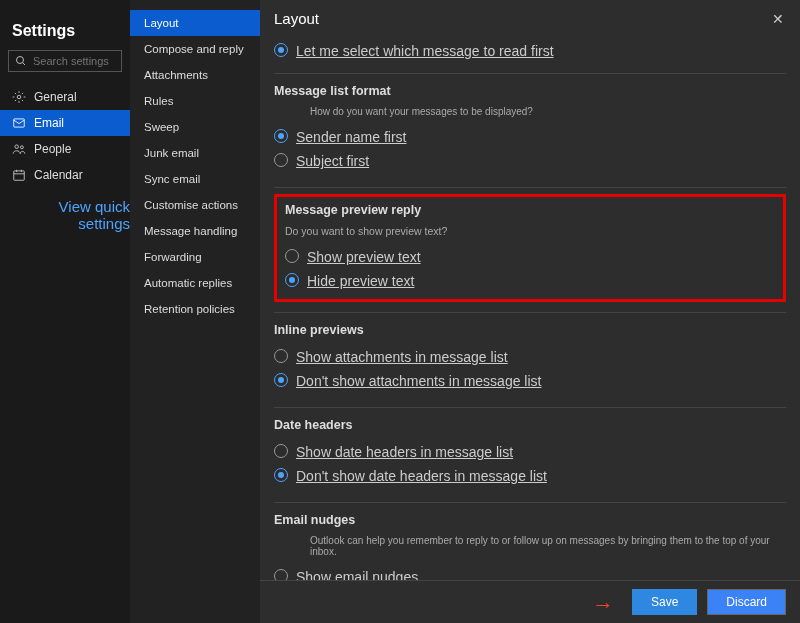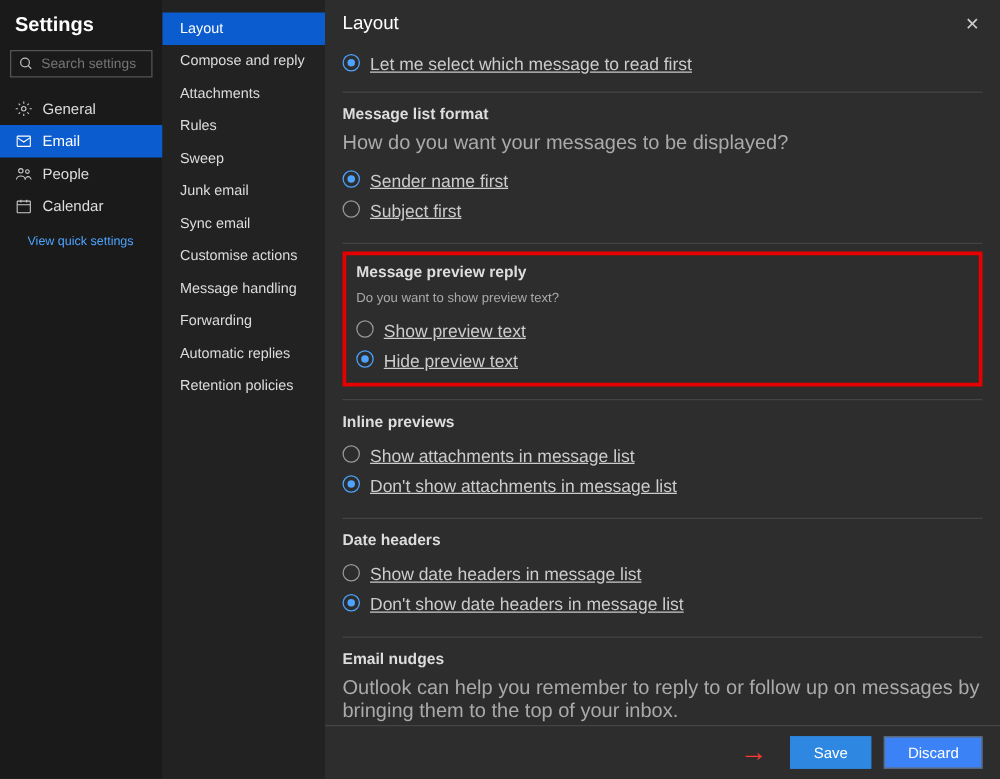--- a/index.html
+++ b/index.html
@@ -1,38 +1,38 @@
 <!DOCTYPE html>
 <html><head>
   <meta charset="utf-8">
   <style>
     * { margin: 0; padding: 0; box-sizing: border-box; font-family: "Segoe UI", sans-serif; }
     body { width: 800px; height: 623px; background: #2a2a2a; color: #fff; display: flex; overflow: hidden; }
-    .col1 { width: 130px; background: #1a1a1a; padding-top: 6px; flex-shrink: 0; }
+    .col1 { width: 130px; background: #1a1a1a; padding-top: 16px; flex-shrink: 0; }
     .heading { font-size: 16px; font-weight: 600; padding: 6px 12px 10px; }
     .search { margin: 0 8px 12px; border: 1px solid #555; display: flex; align-items: flex-end; padding: 4px 6px; }
     .search svg { width: 12px; height: 12px; fill: none; stroke: #bbb; stroke-width: 2; flex-shrink: 0; }
     .search input { background: transparent; border: none; outline: none; color: #ccc; font-size: 11px; margin-left: 6px; width: 100%; }
     .navitem { display: flex; align-items: center; padding: 6px 12px; font-size: 12px; color: #ddd; cursor: pointer; }
     .navitem svg { width: 14px; height: 14px; margin-right: 8px; stroke: #ccc; fill: none; stroke-width: 1.5; flex-shrink: 0; }
     .navitem.active { background: #0b5cce; color: #fff; }
     .navitem.active svg { stroke: #fff; }
-    .quick { color: #4da3ff; font-size: 10px; padding: 10px 0 0 22px; cursor: pointer; }
+    .quick { color: #4da3ff; font-size: 15px; padding: 10px 0 0 22px; cursor: pointer; text-align: right; }
     .col2 { width: 130px; background: #222; padding-top: 10px; flex-shrink: 0; }
     .menuitem { padding: 7px 14px; font-size: 11.5px; color: #ddd; cursor: pointer; }
     .menuitem.sel { background: #0b5cce; color: #fff; }
     .col3 { flex: 1; background: #2d2d2d; display: flex; flex-direction: column; position: relative; }
     .header { display: flex; justify-content: space-between; align-items: center; padding: 10px 14px 8px; }
     .header h2 { font-size: 15px; font-weight: 400; }
     .close { width: 14px; height: 14px; cursor: pointer; color: #ccc; font-size: 14px; line-height: 14px; }
     .content { padding: 4px 14px 8px; font-size: 11px; color: #ccc; overflow-y: auto; flex: 1; }
     .section { border-bottom: 1px solid #444; padding: 10px 0 14px; }
     .section:last-child { border-bottom: none; }
     .section h3 { font-size: 12.5px; font-weight: 600; color: #ddd; margin-bottom: 8px; }
-    .section p { font-size: 16px; color: #aaa; margin-bottom: 8px; }
+    .section p { font-size: 10px; color: #aaa; margin-bottom: 8px; margin-left: 36px; }
     .radio { display: flex; align-items: flex-start; padding: 4px 0; cursor: pointer; font-size: 14px; color: #ccc; text-decoration: underline; }
     .rdot { width: 14px; height: 14px; border: 1.5px solid #999; border-radius: 50%; margin-right: 8px; display: flex; align-items: center; justify-content: center; flex-shrink: 0; }
     .rdot.sel { border-color: #4da3ff; }
     .rdot.sel::after { content: ""; width: 6px; height: 6px; background: #4da3ff; border-radius: 50%; }
     .highlight { border: 3px solid #e60000; padding: 6px 8px; margin: 6px 0 10px; }
     .footer { border-top: 1px solid #444; padding: 8px 14px; display: flex; justify-content: flex-end; align-items: center; gap: 10px; }
     .arrow { color: #ff3b30; font-size: 22px; margin-right: 8px; font-weight: bold; }
     .btn { padding: 5px 18px; font-size: 12px; cursor: pointer; border: 1px solid #666; background: #3b82f6; color: #fff; }
     .btn.primary { background: #2e87e0; border-color: #2e87e0; text-align: right; }
     .first-radio { padding-bottom: 10px; border-bottom: 1px solid #444; }

